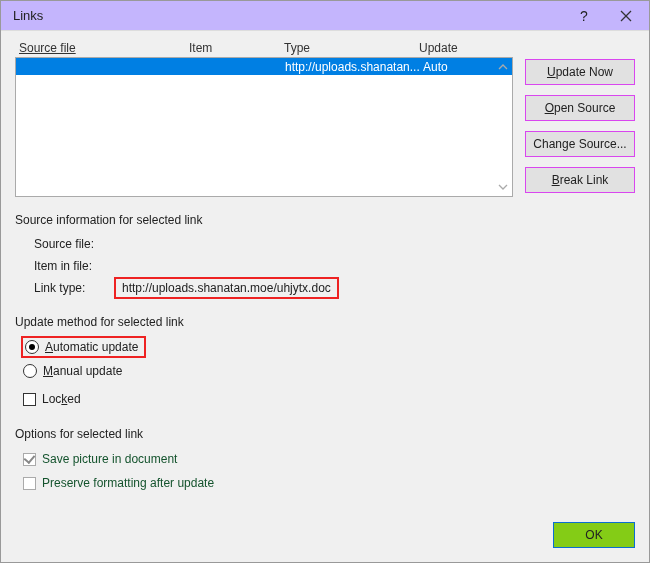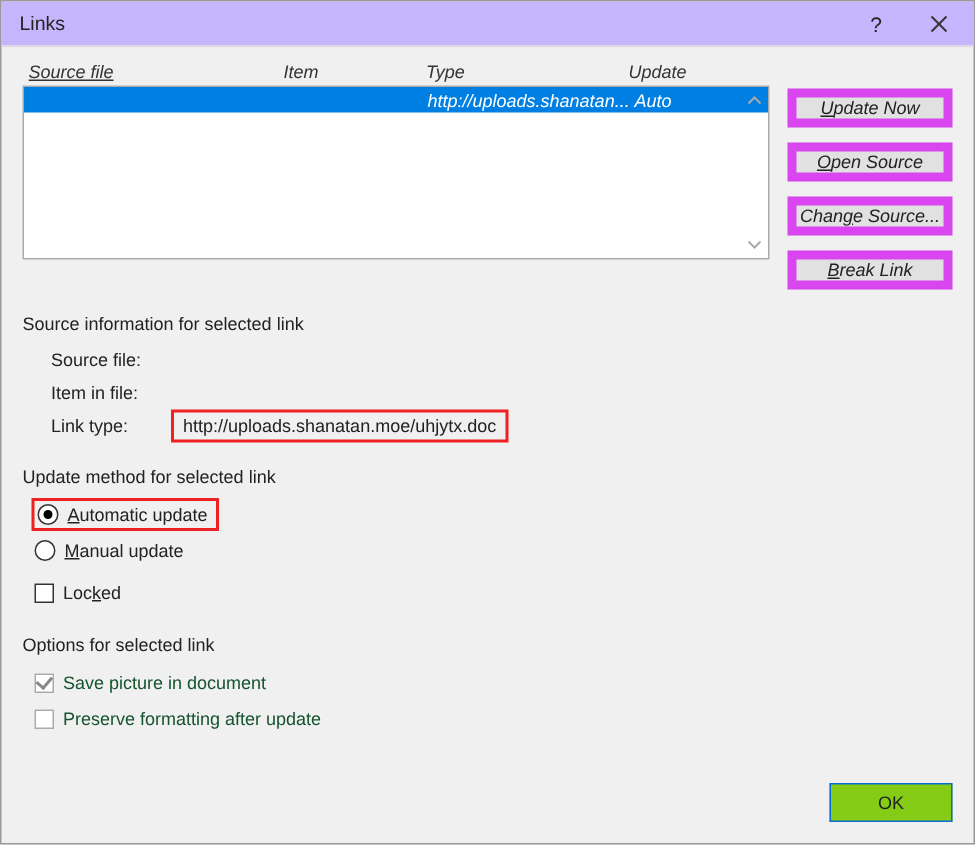--- a/index.html
+++ b/index.html
@@ -42,21 +42,20 @@
   .titlebar .ctrl svg { display:block; }
   .body {
     flex: 1;
     padding: 10px 14px 14px 14px;
     display: flex;
     flex-direction: column;
   }
   .top-area {
     display: flex;
     gap: 12px;
-    font-style: italic;
   }
   .list-area {
     flex: 1;
     display: flex;
     flex-direction: column;
   }
   .list-header {
     display: flex;
     font-size: 12px;
     color: #333;
@@ -64,21 +63,21 @@
   }
   .list-header > div {
     overflow: hidden;
     white-space: nowrap;
   }
   .col-source { width: 170px; }
   .col-item   { width: 95px; }
   .col-type   { width: 135px; }
   .col-update { width: 60px; }
   .listbox {
-    height: 116px;
+    height: 140px;
     background: #fff;
     border: 1px solid #aaa;
     position: relative;
   }
   .row {
     height: 17px;
     display: flex;
     align-items: center;
     font-size: 12px;
     padding-left: 4px;
@@ -106,21 +105,21 @@
   .btn-col {
     width: 110px;
     display: flex;
     flex-direction: column;
     gap: 10px;
     padding-top: 18px;
   }
   .btn {
     height: 26px;
     background: #e1e1e1;
-    border: 6px solid #d946ef;
+    border: 1px solid #d946ef;
     font-size: 12px;
     display: flex;
     align-items: center;
     justify-content: center;
     white-space: nowrap;
     padding: 0 6px;
   }
   .btn .u { text-decoration: underline; }
   .section-label {
     font-size: 12px;

